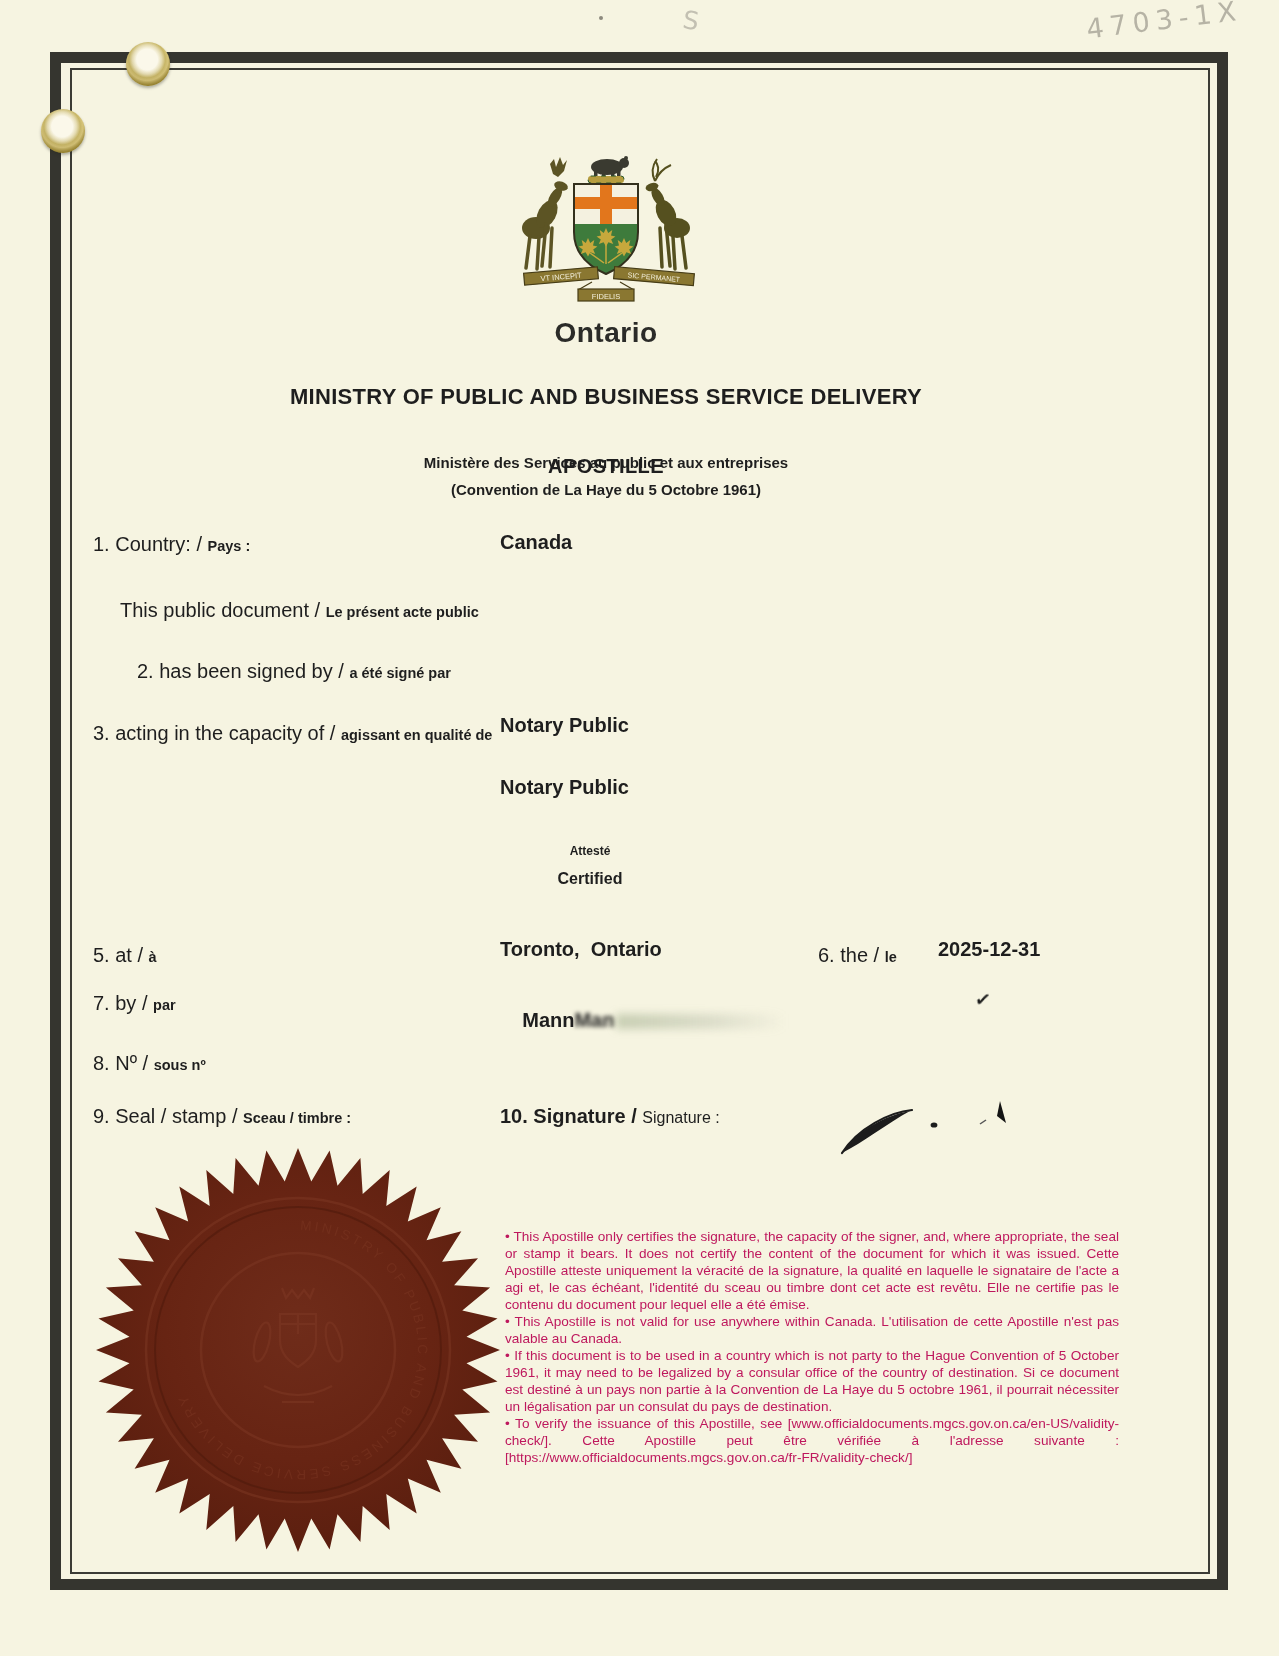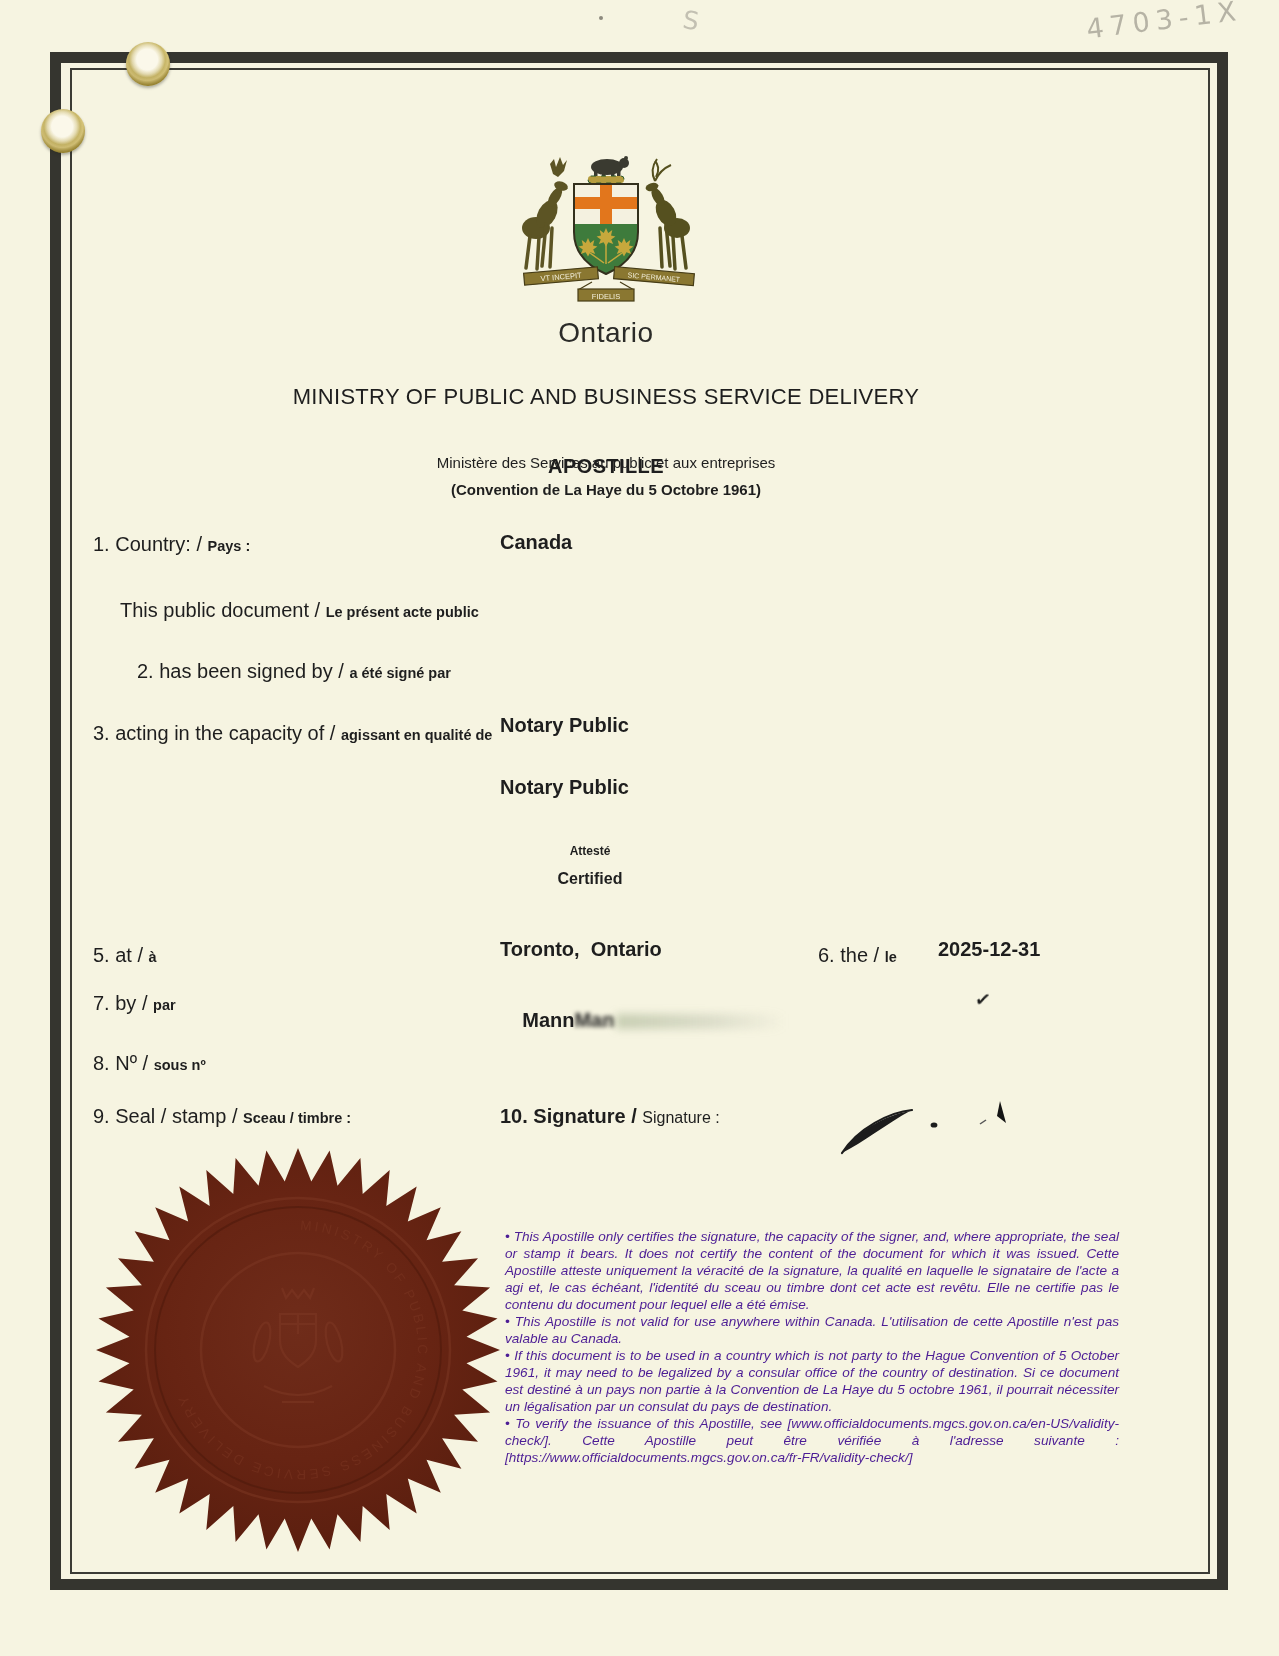--- a/index.html
+++ b/index.html
@@ -13,35 +13,35 @@
   
   .grommet{width:44px;height:44px;border-radius:50%;
     background:radial-gradient(circle at 48% 40%, #fbf8ea 0 30%, #e6ddb4 42%, #cdbc6d 52%, #e3d286 60%, #a28e33 74%, #847221 86%, #655820 94%, #4a4736 100%);
     box-shadow:0 2px 3px rgba(40,40,30,.35), inset 0 -6px 8px rgba(120,100,40,.35);}
   
   .pencil{color:#b6b3a5;font-family:"DejaVu Sans",sans-serif;}
   .pencil-code{left:1086px;top:4px;font-size:27px;letter-spacing:6px;transform:rotate(-7deg);}
   .pencil-s{left:683px;top:6px;font-size:25px;transform:rotate(9deg);color:#c3c0b2;}
   .pencil-dot{left:599px;top:16px;width:4px;height:4px;border-radius:50%;background:#8d8a7e;}
   
-  .ctr{left:606px;transform:translateX(-50%);white-space:nowrap;}
+  .ctr{left:606px;transform:translateX(-50%);white-space:nowrap;font-weight:bold;}
   .ontario-cap{top:317px;font-size:28px;color:#2b2b28;letter-spacing:.5px;}
   .ministry-en{top:384px;font-size:22px;letter-spacing:.3px;}
   .ministry-fr{top:414px;font-size:15px;margin-top:40px;}
   .apostille{top:455px;font-size:20px;font-weight:bold;letter-spacing:.4px;}
   .convention{top:481px;font-size:15px;font-weight:bold;}
   
   .row{font-size:20px;line-height:25px;}
   .row .fr{font-size:14.5px;font-weight:bold;}
   .hang{padding-left:27px;text-indent:-27px;}
   .val{font-weight:bold;font-size:20px;white-space:pre;}
   .cert{left:590px;transform:translateX(-50%);font-weight:bold;}
   
   .footnotes{left:505px;top:1228px;width:614px;font-size:13.6px;line-height:17px;
-             text-align:justify;color:#4c1d95;font-style:italic;}
+             text-align:justify;color:#be185d;}
   .footnotes p{margin:0;}
   
   .blurred{filter:blur(2.2px);font-weight:bold;}
   .smear{display:inline-block;vertical-align:middle;width:170px;height:15px;margin-left:2px;
     background:linear-gradient(90deg, rgba(128,148,108,.40), rgba(150,160,140,.28) 55%, rgba(150,160,140,0));
     filter:blur(4px);}
   .checkmark{left:975px;top:988px;font-size:19px;font-weight:bold;filter:blur(.6px);transform:rotate(8deg);}
 </style>
 </head>
 <body>

